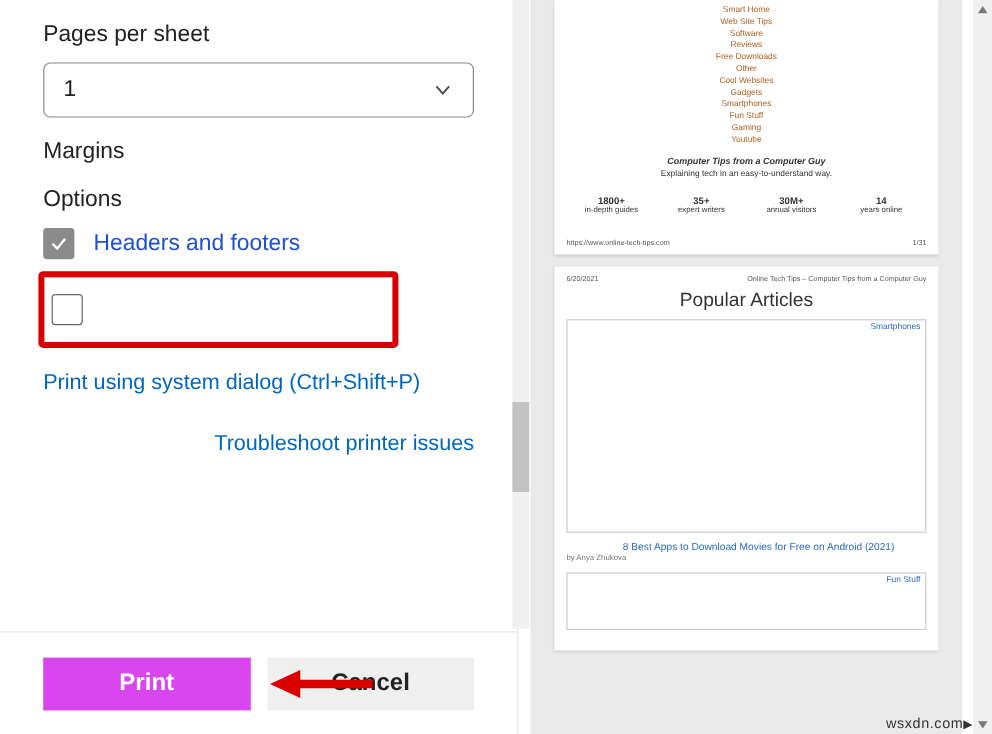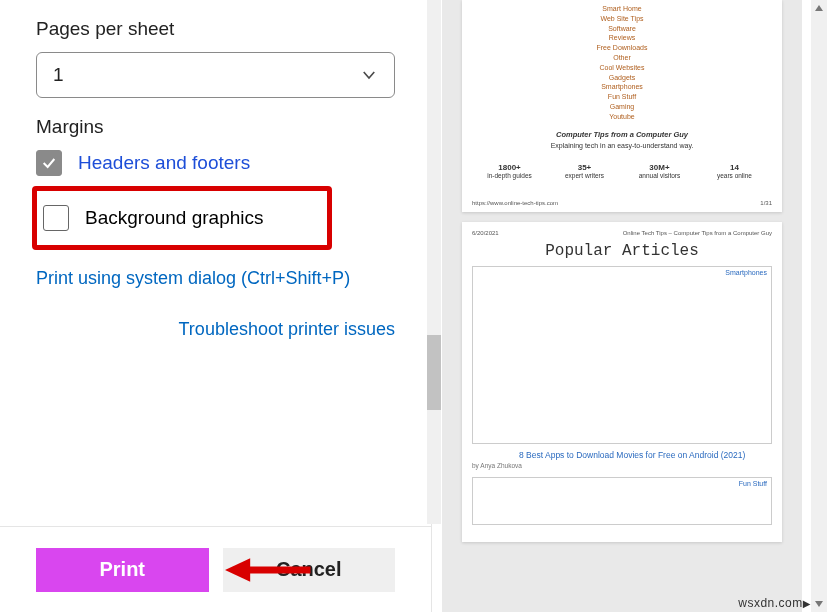--- a/index.html
+++ b/index.html
@@ -77,21 +77,21 @@
   .tagline { text-align:center; font-style:italic; font-size:7.5px; margin-top:8px; font-weight:600;}
   .sub { text-align:center; font-size:7px; margin-top:3px;}
   .stats { display:flex; justify-content:space-between; margin-top:14px; padding:0 2px;}
   .stat { text-align:center; font-size:6.5px; line-height:1.2; width:24%;}
   .stat b { font-size:8px; display:block;}
   .ftr { position:absolute; bottom:6px; left:10px; font-size:6px; color:#555;}
   .ftn { position:absolute; bottom:6px; right:10px; font-size:6px; color:#555;}
 
   .page2 { height:320px; padding: 8px 10px;}
   .hdr2 { display:flex; justify-content:space-between; font-size:6px; color:#555;}
-  .pop { text-align:center; font-size:16px; font-family:Liberation Mono, monospace; margin-top:6px; margin-bottom:6px;}
+  .pop { text-align:center; font-size:16px; font-family:Liberation Sans, sans-serif; margin-top:6px; margin-bottom:6px;}
   .card { border:1px solid #ccc; height:178px; position:relative; margin-bottom:6px;}
   .card .tag { position:absolute; top:2px; right:4px; font-size:7px; color:#2a6abf;}
   .art-title { font-size:8.5px; color:#2a6abf; margin-top:4px;padding-left:47px;}
   .art-by { font-size:6.5px; color:#777; margin-top:2px;}
   .card2 { border:1px solid #ccc; height:48px; margin-top:8px; position:relative;}
   .card2 .tag { position:absolute; top:2px; right:4px; font-size:7px; color:#2a6abf;}
 
   
   .sbr { position:absolute; right:0; top:0; width:16px; height:612px; background:#f0f0f0;}
   .sbr-up, .sbr-dn { width:16px; height:16px; display:flex; align-items:center; justify-content:center;}
@@ -112,33 +112,33 @@
       <span>1</span>
       <span class="chevron">
         <svg viewBox="0 0 24 24">
             <polyline points="5 8 12 16 19 8"></polyline>
           </svg>
       </span>
     </div>
 
     <div class="label">Margins</div>
 
+    <div class="label">Options</div>
 
     <div class="opt-row">
       <div class="cb checked">
         <svg viewBox="0 0 24 24">
             <polyline points="4 12 10 18 20 6"></polyline>
           </svg>
       </div>
       <span>Headers and footers</span>
     </div>
 
     <div class="highlight">
       <div class="cb"></div>
-      <span style="font-size:19px;">Background graphics</span>
     </div>
 
     <a class="link">Print using system dialog (Ctrl+Shift+P)</a>
     <a class="link">Troubleshoot printer issues</a>
     <div class="spacer"></div>
   </div>
 
   <div class="btn-bar">
     <button class="btn btn-primary">Print</button>
     <button class="btn btn-secondary">Cancel</button>

